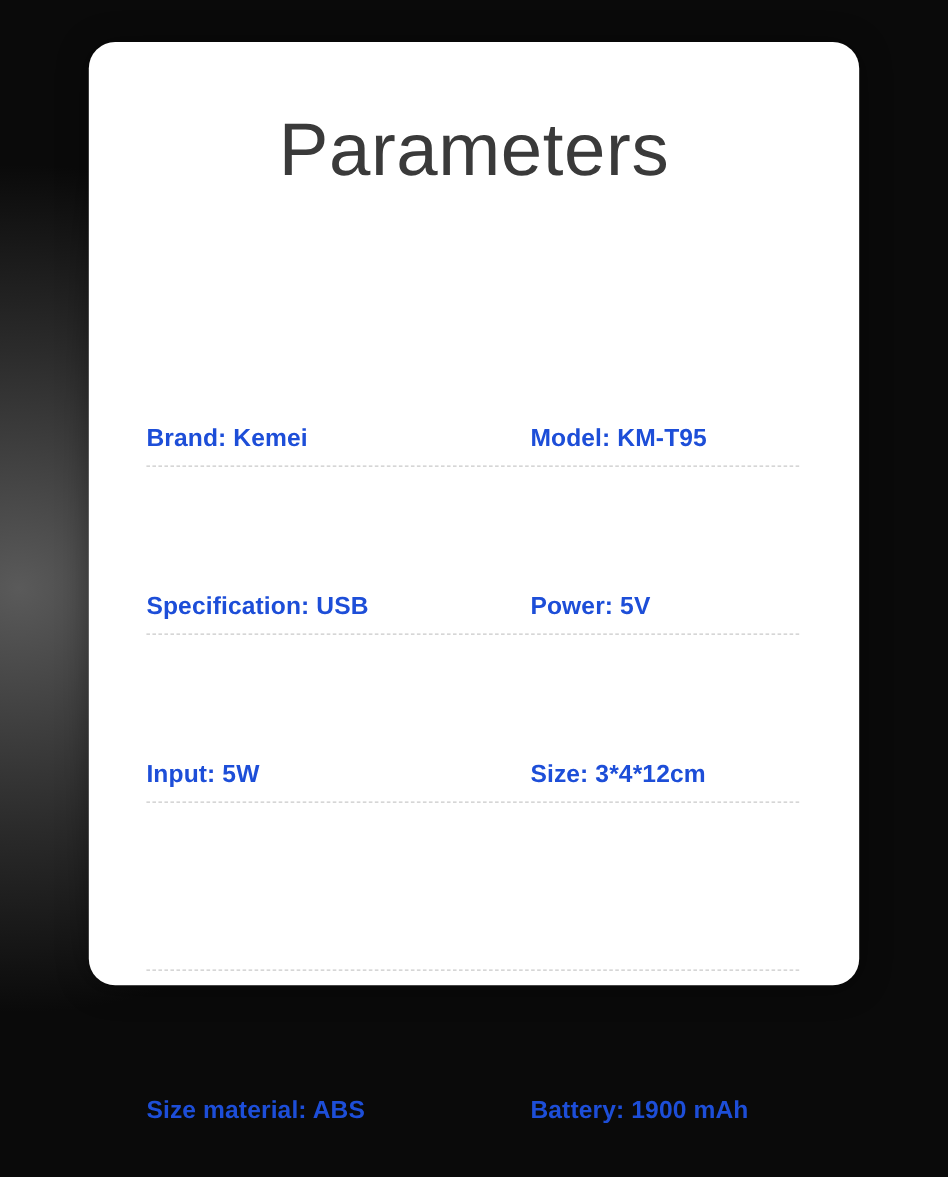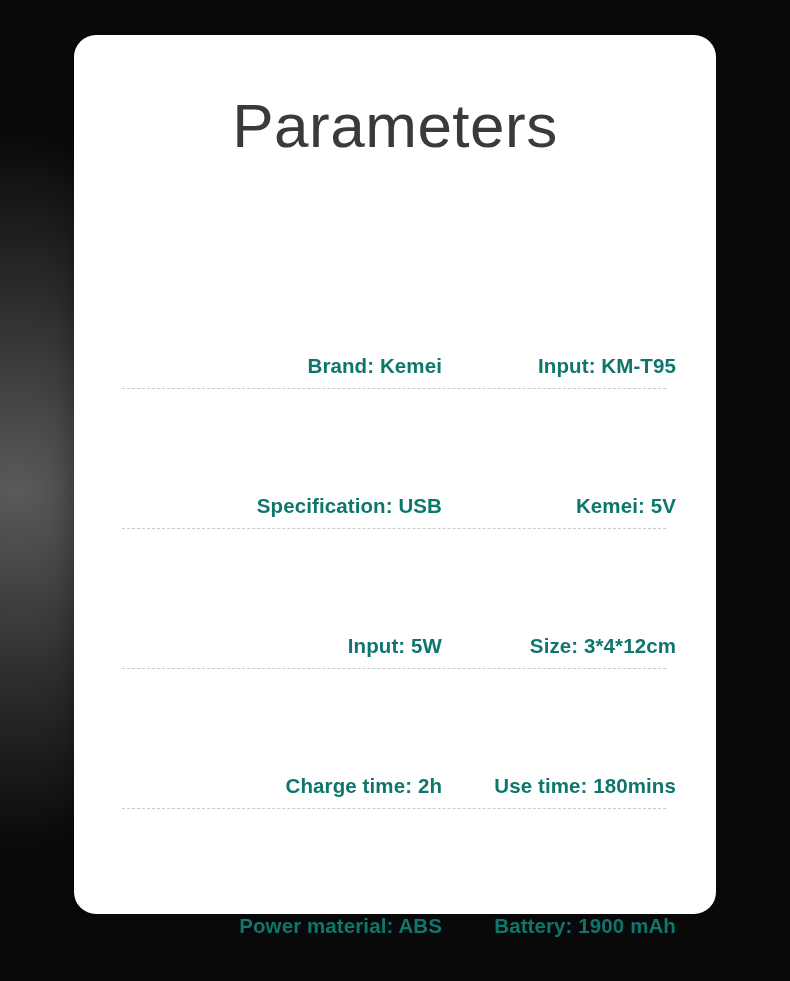--- a/index.html
+++ b/index.html
@@ -22,21 +22,21 @@
       radial-gradient(ellipse 60% 45% at 2% 50%, #5a5a5a 0%, #2b2b2b 45%, #0a0a0a 80%),
       radial-gradient(ellipse 55% 40% at 99% 50%, #4a4a4a 0%, #242424 45%, #070707 80%),
       linear-gradient(180deg, #000000 0%, #0d0d0d 8%, #1a1a1a 50%, #0d0d0d 92%, #000000 100%);
   }
 
   .card {
     position: absolute;
     left: 74px;
     top: 35px;
     width: 642px;
-    height: 879px;
+    height: 786px;
     background: #ffffff;
     border-radius: 22px;
     box-shadow: 0 2px 26px rgba(0,0,0,0.35);
     box-sizing: border-box;
   }
 
   .card-title {
     position: absolute;
     top: 60px;
     left: 0;
@@ -63,25 +63,24 @@
 
   .spec-cells {
     display: flex;
     align-items: flex-end;
     height: 94px;
   }
 
   .cell {
     font-size: 20.5px;
     font-weight: 700;
-    color: #0f766e;
+    color: #1d4ed8;
     letter-spacing: 0.1px;
     white-space: nowrap;
     line-height: 1.2;
-    text-align: right;
   }
 
   .cell-left {
     width: 320px;
     flex: 0 0 320px;
   }
 
   .cell-right {
     flex: 1 1 auto;
   }
@@ -105,52 +104,48 @@
 <div class="page">
   <div class="card">
 
     <div class="card-title">Parameters</div>
 
     <div class="spec-list">
 
       <div class="spec-row">
         <div class="spec-cells">
           <div class="cell cell-left">Brand:  Kemei</div>
-          <div class="cell cell-right">Input:  KM-T95</div>
+          <div class="cell cell-right">Model:  KM-T95</div>
         </div>
         <div class="divider"></div>
       </div>
 
       <div class="spec-row">
         <div class="spec-cells">
           <div class="cell cell-left">Specification:  USB</div>
-          <div class="cell cell-right">Kemei:  5V</div>
+          <div class="cell cell-right">Power:  5V</div>
         </div>
         <div class="divider"></div>
       </div>
 
       <div class="spec-row">
         <div class="spec-cells">
           <div class="cell cell-left">Input:  5W</div>
           <div class="cell cell-right">Size:  3*4*12cm</div>
         </div>
         <div class="divider"></div>
       </div>
 
       <div class="spec-row">
-        <div class="spec-cells">
-          <div class="cell cell-left">Charge time: 2h</div>
-          <div class="cell cell-right">Use time: 180mins</div>
-        </div>
         <div class="divider"></div>
       </div>
 
       <div class="spec-row">
         <div class="spec-cells">
-          <div class="cell cell-left">Power material: ABS</div>
+          <div class="cell cell-left">Size material: ABS</div>
           <div class="cell cell-right">Battery: 1900 mAh</div>
         </div>
 
       </div>
 
     </div>
   </div>
 </div>
 
 </body></html>

